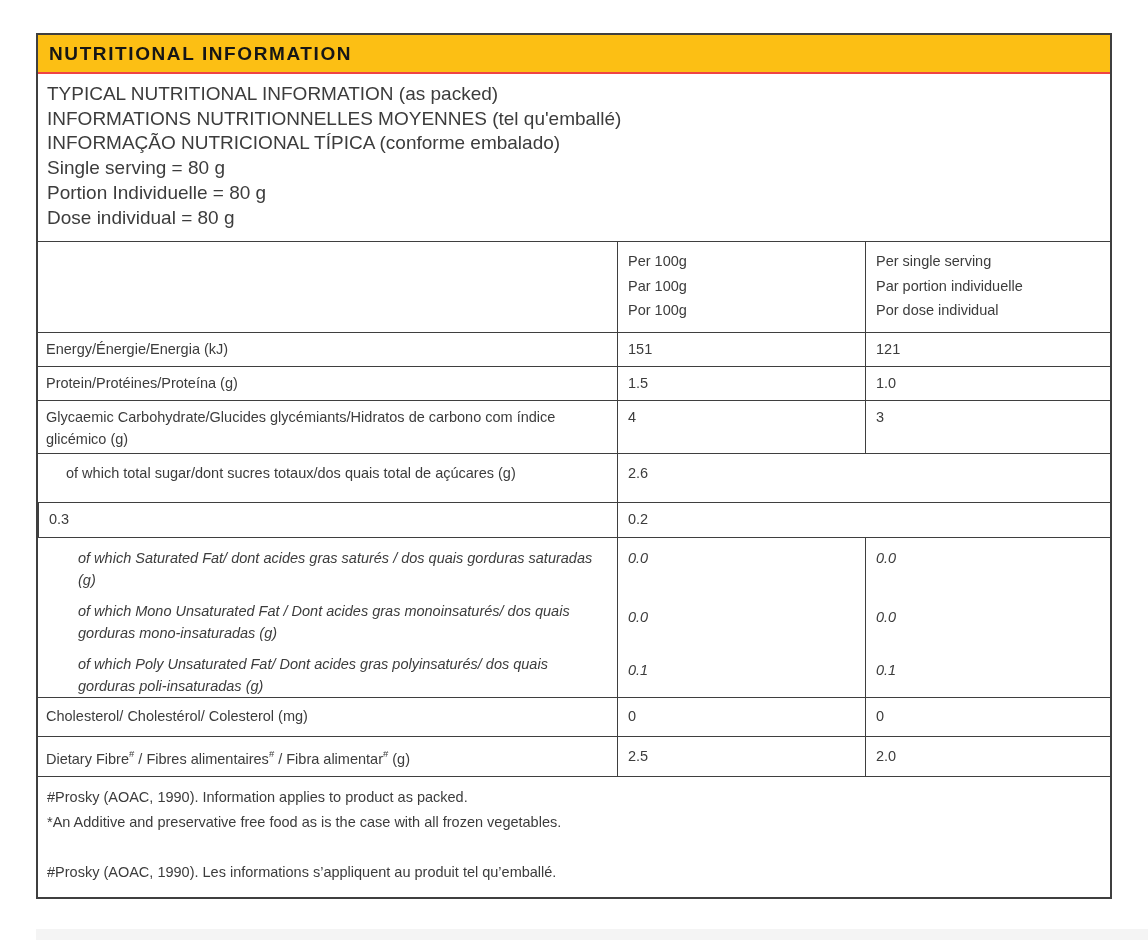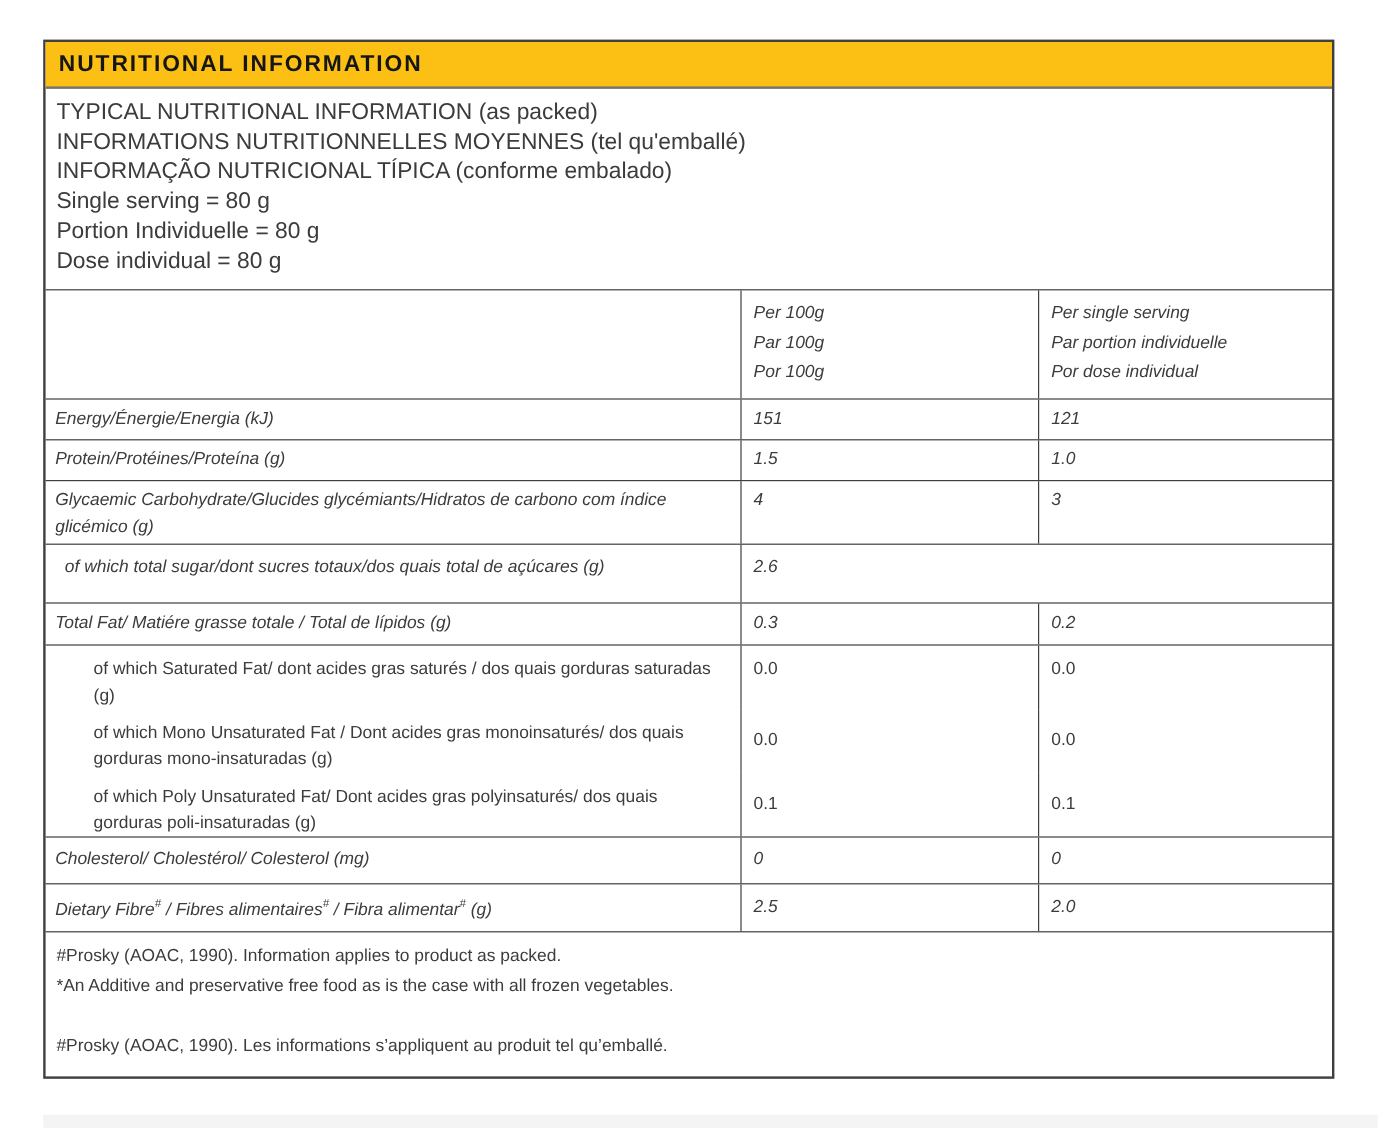--- a/index.html
+++ b/index.html
@@ -6,44 +6,44 @@
   body{
     width:1148px;height:940px;position:relative;background:#ffffff;
     font-family:"Liberation Sans", sans-serif;color:#3c3c3c;
     -webkit-font-smoothing:antialiased;
   }
   .sheet{
     position:absolute;left:36px;top:33px;width:1072px;
     border:2px solid #3f3f3f;background:#fff;
   }
   .title-bar{
-    background:#FCBF14;border-bottom:2px solid #737373;
+    background:#FCBF14;border-bottom:2px solid #ef4444;
     height:37px;display:flex;align-items:center;padding-left:11px;
   }
   .title-bar span{
     font-size:19px;font-weight:bold;color:#161616;letter-spacing:1.6px;
   }
   .intro{padding:8px 11px 11px 9px;font-size:19px;}
   .intro-line{line-height:24.7px;white-space:pre;}
   .trow{
     display:grid;grid-template-columns:579px 248px 1fr;
-    border-top:1.5px solid #3f3f3f;font-size:14.5px;font-style:italic;
+    border-top:1.5px solid #3f3f3f;font-size:14.5px;
   }
   .cell{padding-left:8px;padding-right:10px;line-height:21.5px;}
   .cell.val{border-left:1.5px solid #3f3f3f;padding-left:10px;}
   .trow.center .cell{display:flex;align-items:center;}
   .trow.top .cell{padding-top:8px;}
   .trow.colhead .cell{padding-top:7px;line-height:24.5px;}
-  .cell.indent{padding-left:16px;}
+  .cell.indent{padding-left:28px;}
   .fats{
     display:grid;grid-template-columns:579px 248px 1fr;
     grid-template-rows:1fr 1fr 1fr;
     border-top:1.5px solid #3f3f3f;font-size:14.5px;min-height:148px;
   }
-  .fats .fcell{padding-left:8px;padding-right:10px;line-height:21.5px;}
+  .fats .fcell{padding-left:8px;padding-right:10px;line-height:21.5px;font-style:italic;}
   .fats .fcell.flabel{padding-left:40px;padding-top:10px;}
   .fats .fcell.fval{border-left:1.5px solid #3f3f3f;padding-left:10px;}
   .fats .fcell.fval.top{padding-top:10px;}
   .fats .fcell.fval.mid{display:flex;align-items:center;}
   .footer{border-top:1.5px solid #3f3f3f;padding:8px 11px 12px 9px;font-size:14.5px;}
   .footnote-line{line-height:25px;min-height:25px;white-space:pre-wrap;}
   sup{font-size:9.5px;position:relative;top:-1px;}
   .strip{
     position:absolute;left:36px;top:929px;width:1112px;height:11px;
     background:#f4f4f4;
@@ -98,21 +98,20 @@
     <div class="cell val" style="padding-top:6px">4</div>
     <div class="cell val" style="padding-top:6px">3</div>
   </div>
 
   <div class="trow top" style="min-height:48px">
     <div class="cell indent" style="padding-top:9px">of which total sugar/dont sucres totaux/dos quais total de açúcares (g)</div>
     <div class="cell val" style="padding-top:9px">2.6</div>
   </div>
 
   <div class="trow center" style="min-height:34px">
-    <div class="cell">Total Fat/ Matiére grasse totale / Total de lípidos (g)</div>
     <div class="cell val">0.3</div>
     <div class="cell val">0.2</div>
   </div>
 
   <div class="fats">
     <div class="fcell flabel">of which Saturated Fat/ dont acides gras saturés / dos quais gorduras saturadas (g)</div>
     <div class="fcell fval top">0.0</div>
     <div class="fcell fval top">0.0</div>
 
     <div class="fcell flabel">of which Mono Unsaturated Fat / Dont acides gras monoinsaturés/ dos quais gorduras mono-insaturadas (g)</div>

